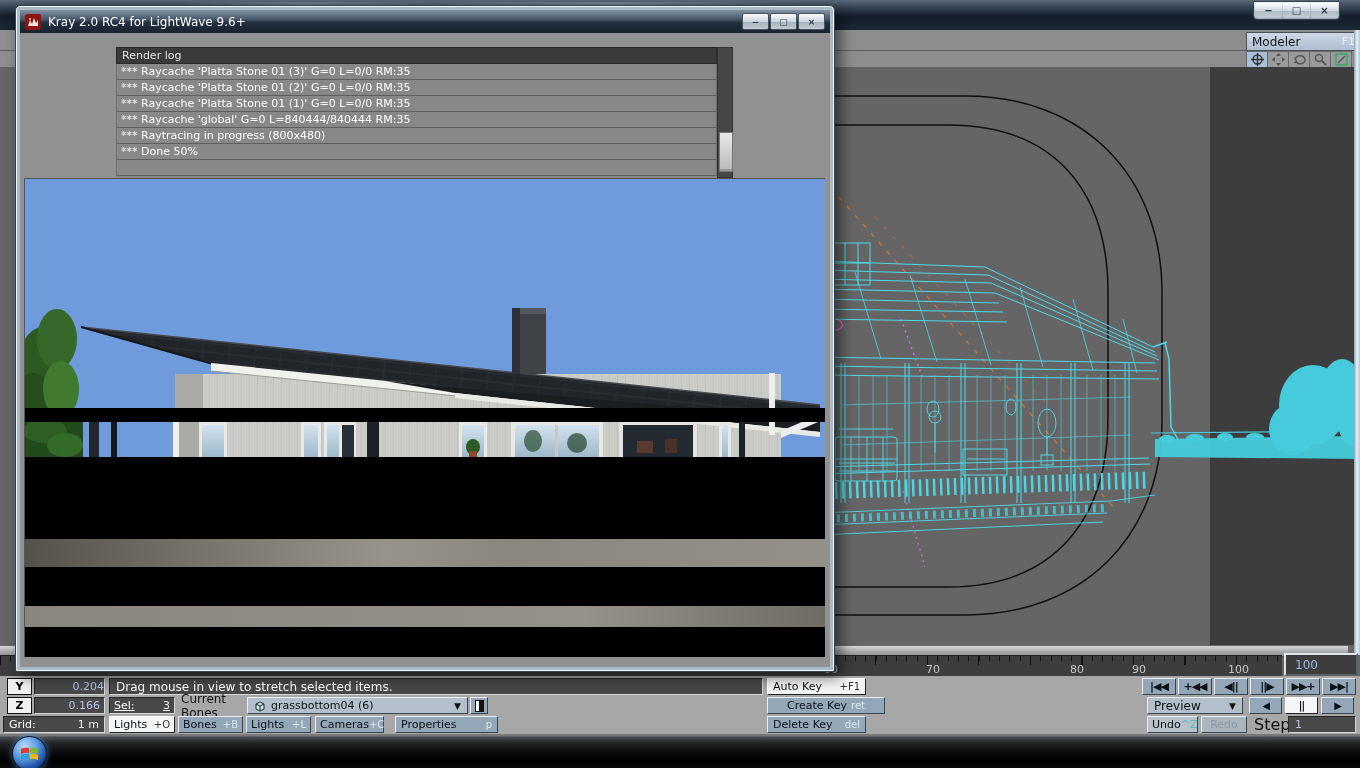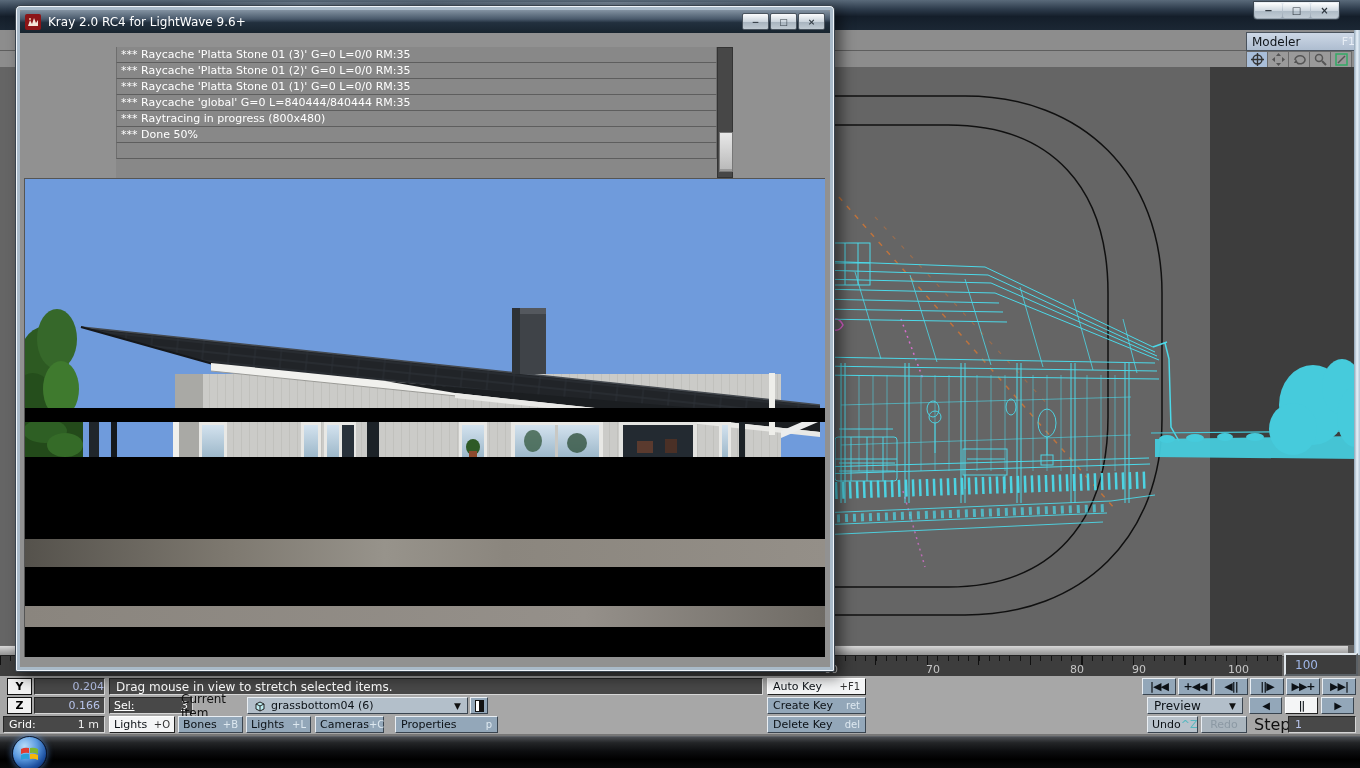--- a/index.html
+++ b/index.html
@@ -257,39 +257,39 @@
     <div class="row-el btn btn-b transport" style="left:1178px;top:2px;width:34px;">+◀◀</div>
     <div class="row-el btn btn-b transport" style="left:1214px;top:2px;width:34px;">◀||</div>
     <div class="row-el btn btn-b transport" style="left:1250px;top:2px;width:34px;">||▶</div>
     <div class="row-el btn btn-b transport" style="left:1286px;top:2px;width:34px;">▶▶+</div>
     <div class="row-el btn btn-b transport" style="left:1322px;top:2px;width:34px;">▶▶|</div>
 
     <div class="row-el axisbox" style="left:7px;top:21px;width:25px;">Z</div>
     <div class="row-el dk" style="left:34px;top:21px;width:71px;padding:0 4px;">
       <span class="val">0.166</span>
     </div>
-    <div class="row-el dk" style="left:109px;top:21px;width:84px;padding:0 4px;text-decoration:underline;">
+    <div class="row-el dk" style="left:109px;top:21px;width:66px;padding:0 4px;text-decoration:underline;">
       <span>Sel:</span>
       <span class="valw">3</span>
     </div>
     <div class="row-el plain-label" style="left:181px;top:21px;width:64px;font-size:12px;">
-      <span>Current Item</span>
+      <span>Current Bones</span>
     </div>
     <div class="row-el ddown" style="left:247px;top:21px;width:221px;padding:0 6px;gap:5px;">
       <svg width="12" height="12" viewBox="0 0 12 12">
         <path d="M2,4 L6,2 L10,4 L10,9 L6,11 L2,9 Z" fill="#bfeef2" stroke="#222" stroke-width="1"></path>
         <path d="M2,4 L6,6 L10,4 M6,6 L6,11" stroke="#222" stroke-width="1" fill="none"></path>
       </svg>
       <span>grassbottom04 (6)</span>
       <span class="arrow">▼</span>
     </div>
     <div class="row-el btn btn-b" style="left:470px;top:21px;width:18px;justify-content:center;">
       <span style="width:7px;height:10px;border:1px solid #111;background:linear-gradient(90deg,#fff 0 50%,#111 50% 100%);"></span>
     </div>
-    <div class="row-el btn btn-b" style="left:767px;top:21px;width:99px;padding:0 5px;">
+    <div class="row-el btn btn-b" style="left:767px;top:21px;width:118px;padding:0 19px;">
       <span>Create Key</span>
       <span class="sc">ret</span>
     </div>
     <div class="row-el ddown" style="left:1147px;top:21px;width:96px;padding:0 6px;">
       <span style="font-size:12px;">Preview</span>
       <span class="arrow">▼</span>
     </div>
     <div class="row-el btn btn-b transport" style="left:1249px;top:21px;width:33px;font-size:10px;">◀</div>
     <div class="row-el btn btn-w transport" style="left:1285px;top:21px;width:33px;font-size:10px;">||</div>
     <div class="row-el btn btn-b transport" style="left:1321px;top:21px;width:33px;font-size:10px;">▶</div>
@@ -348,20 +348,21 @@
       </span>
       <span>Kray 2.0 RC4 for LightWave 9.6+</span>
       <span class="kd-btns">
         <span class="kd-btn">−</span>
         <span class="kd-btn">□</span>
         <span class="kd-btn">×</span>
       </span>
     </div>
 
     <div class="log-panel">
+      <div class="log-header">Render log</div>
       <div class="log-row">*** Raycache 'Platta Stone 01 (3)' G=0 L=0/0 RM:35</div>
       <div class="log-row">*** Raycache 'Platta Stone 01 (2)' G=0 L=0/0 RM:35</div>
       <div class="log-row">*** Raycache 'Platta Stone 01 (1)' G=0 L=0/0 RM:35</div>
       <div class="log-row">*** Raycache 'global' G=0 L=840444/840444 RM:35</div>
       <div class="log-row">*** Raytracing in progress (800x480)</div>
       <div class="log-row">*** Done 50%</div>
       <div class="log-row"></div>
     </div>
     <div class="log-scroll">
       <div class="log-thumb"></div>

